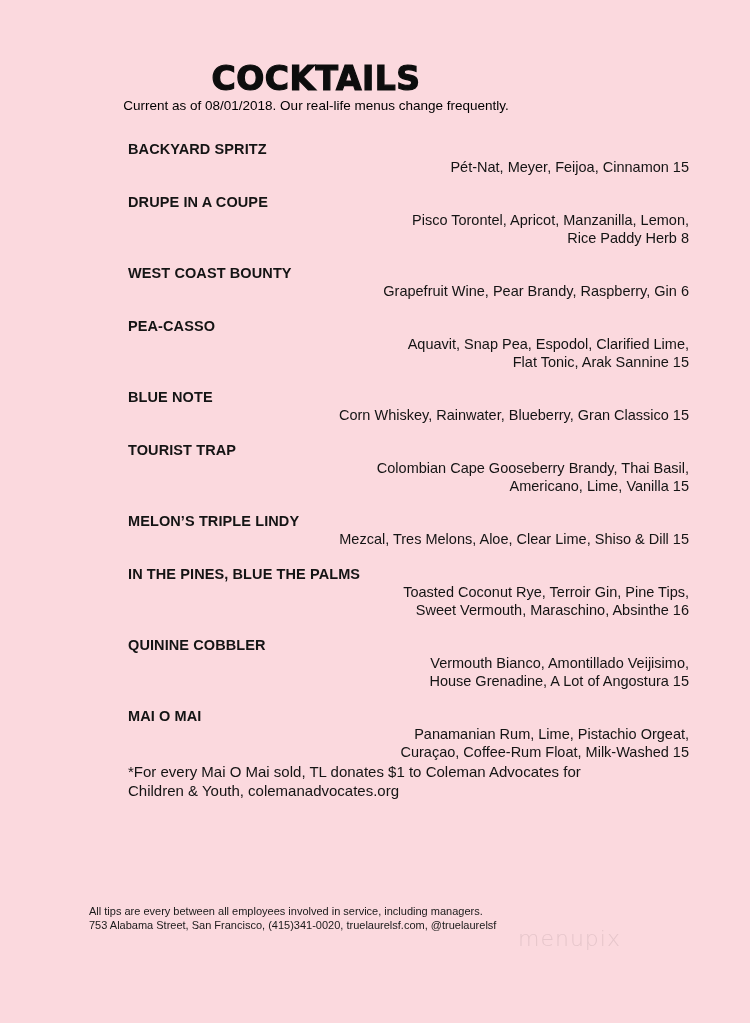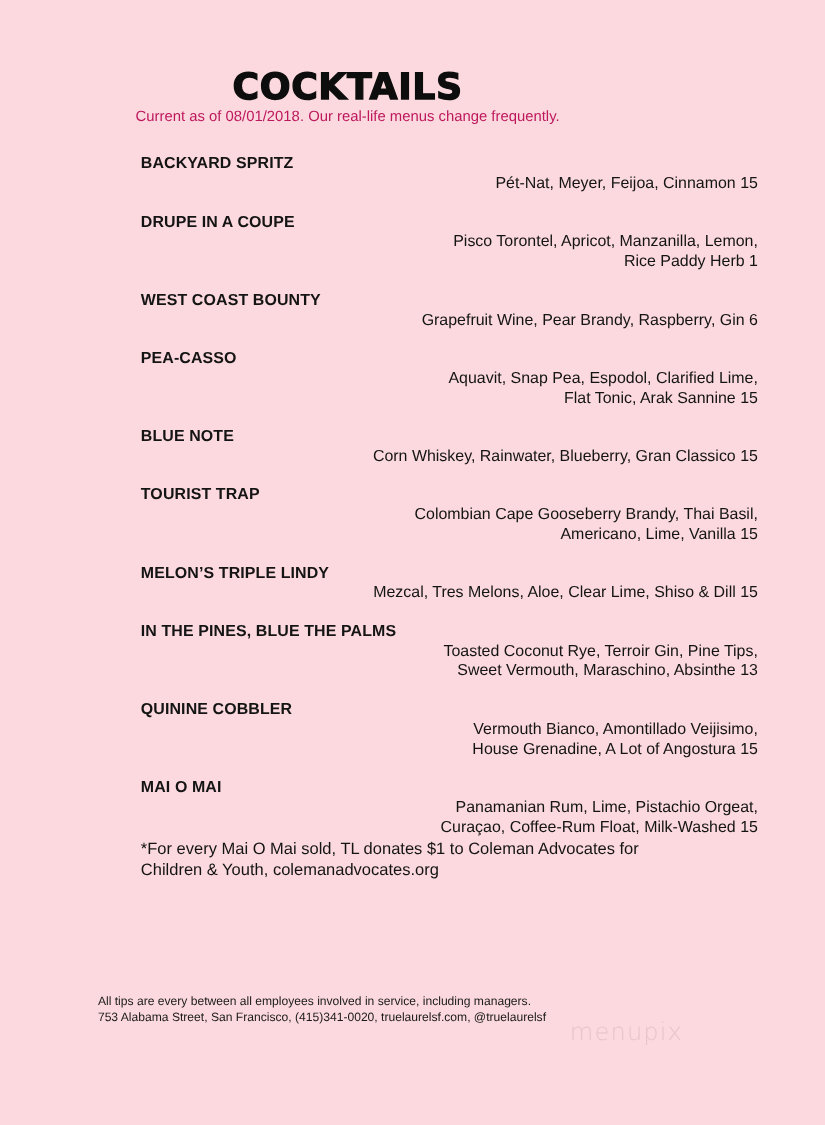--- a/index.html
+++ b/index.html
@@ -29,21 +29,21 @@
       letter-spacing: 0.5px;
       line-height: 38px;
       margin: 0;
       color: #0d0d0d;
       -webkit-text-stroke: 1.2px #0d0d0d;
     }
     .subtitle {
       font-size: 13.5px;
       line-height: 16px;
       margin-top: 0px;
-      color: #be185d;
+      color: #000000;
     }
     .menu {
       position: absolute;
       top: 140px;
       left: 89px;
       width: 600px;
     }
     .item {
       margin-bottom: 17px;
       margin-left: 39px;
@@ -94,21 +94,21 @@
 </div>
 
 <div class="menu">
   <div class="item">
     <div class="item-name">BACKYARD SPRITZ</div>
     <div class="item-desc">Pét-Nat, Meyer, Feijoa, Cinnamon 15</div>
   </div>
   <div class="item">
     <div class="item-name">DRUPE IN A COUPE</div>
     <div class="item-desc">Pisco Torontel, Apricot, Manzanilla, Lemon,
-Rice Paddy Herb 1</div>
+Rice Paddy Herb 8</div>
   </div>
   <div class="item">
     <div class="item-name">WEST COAST BOUNTY</div>
     <div class="item-desc">Grapefruit Wine, Pear Brandy, Raspberry, Gin 6</div>
   </div>
   <div class="item">
     <div class="item-name">PEA-CASSO</div>
     <div class="item-desc">Aquavit, Snap Pea, Espodol, Clarified Lime,
 Flat Tonic, Arak Sannine 15</div>
   </div>
@@ -121,21 +121,21 @@
     <div class="item-desc">Colombian Cape Gooseberry Brandy, Thai Basil,
 Americano, Lime, Vanilla 15</div>
   </div>
   <div class="item">
     <div class="item-name">MELON’S TRIPLE LINDY</div>
     <div class="item-desc">Mezcal, Tres Melons, Aloe, Clear Lime, Shiso &amp; Dill 15</div>
   </div>
   <div class="item">
     <div class="item-name">IN THE PINES, BLUE THE PALMS</div>
     <div class="item-desc">Toasted Coconut Rye, Terroir Gin, Pine Tips,
-Sweet Vermouth, Maraschino, Absinthe 13</div>
+Sweet Vermouth, Maraschino, Absinthe 16</div>
   </div>
   <div class="item">
     <div class="item-name">QUININE COBBLER</div>
     <div class="item-desc">Vermouth Bianco, Amontillado Veijisimo,
 House Grenadine, A Lot of Angostura 15</div>
   </div>
   <div class="item">
     <div class="item-name">MAI O MAI</div>
     <div class="item-desc">Panamanian Rum, Lime, Pistachio Orgeat,
 Curaçao, Coffee-Rum Float, Milk-Washed 15</div>

